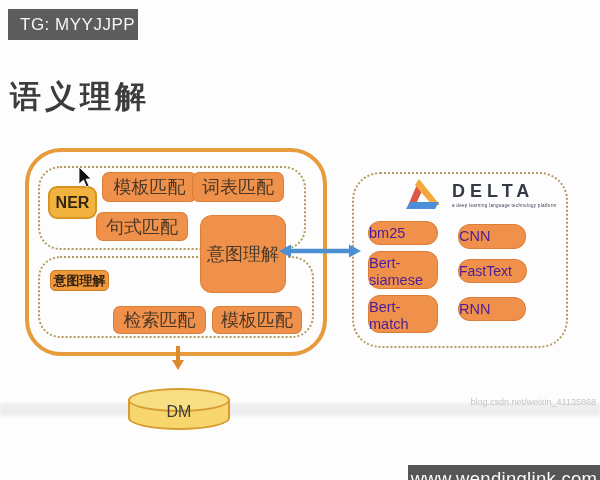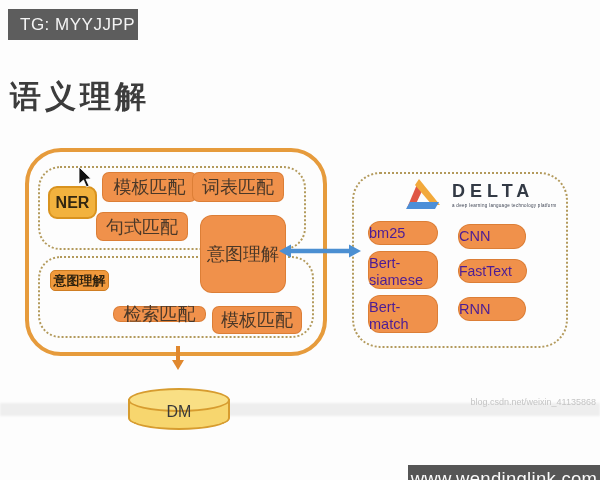--- a/index.html
+++ b/index.html
@@ -55,21 +55,21 @@
   .intent-box{
     left:50px;top:270px;width:59px;height:21px;background:#f0993c;
     border:1.5px solid #cf7d22;border-radius:5px;box-sizing:border-box;
     display:flex;align-items:center;justify-content:center;
     font-size:13px;font-weight:bold;color:#30230f;z-index:3;
   }
   .box-template-top{left:102px;top:172px;width:95px;height:30px;}
   .box-vocab{left:192px;top:172px;width:92px;height:30px;}
   .box-sentence{left:96px;top:212px;width:92px;height:29px;}
   .box-model{left:200px;top:215px;width:86px;height:78px;border-radius:12px;}
-  .box-retrieval{left:113px;top:306px;width:93px;height:16px;}
+  .box-retrieval{left:113px;top:306px;width:93px;height:28px;}
   .box-template-bottom{left:212px;top:306px;width:90px;height:28px;}
 
   
   .rbox{
     background:#f0914b;border:1.5px solid rgba(206,114,40,.6);
     border-radius:12px;box-sizing:border-box;color:#4c1d95;
     display:flex;align-items:center;justify-content:flex-start;
     font-size:14.5px;z-index:3;line-height:17px;
   }
   .box-bm25{left:368px;top:221px;width:70px;height:24px;}

